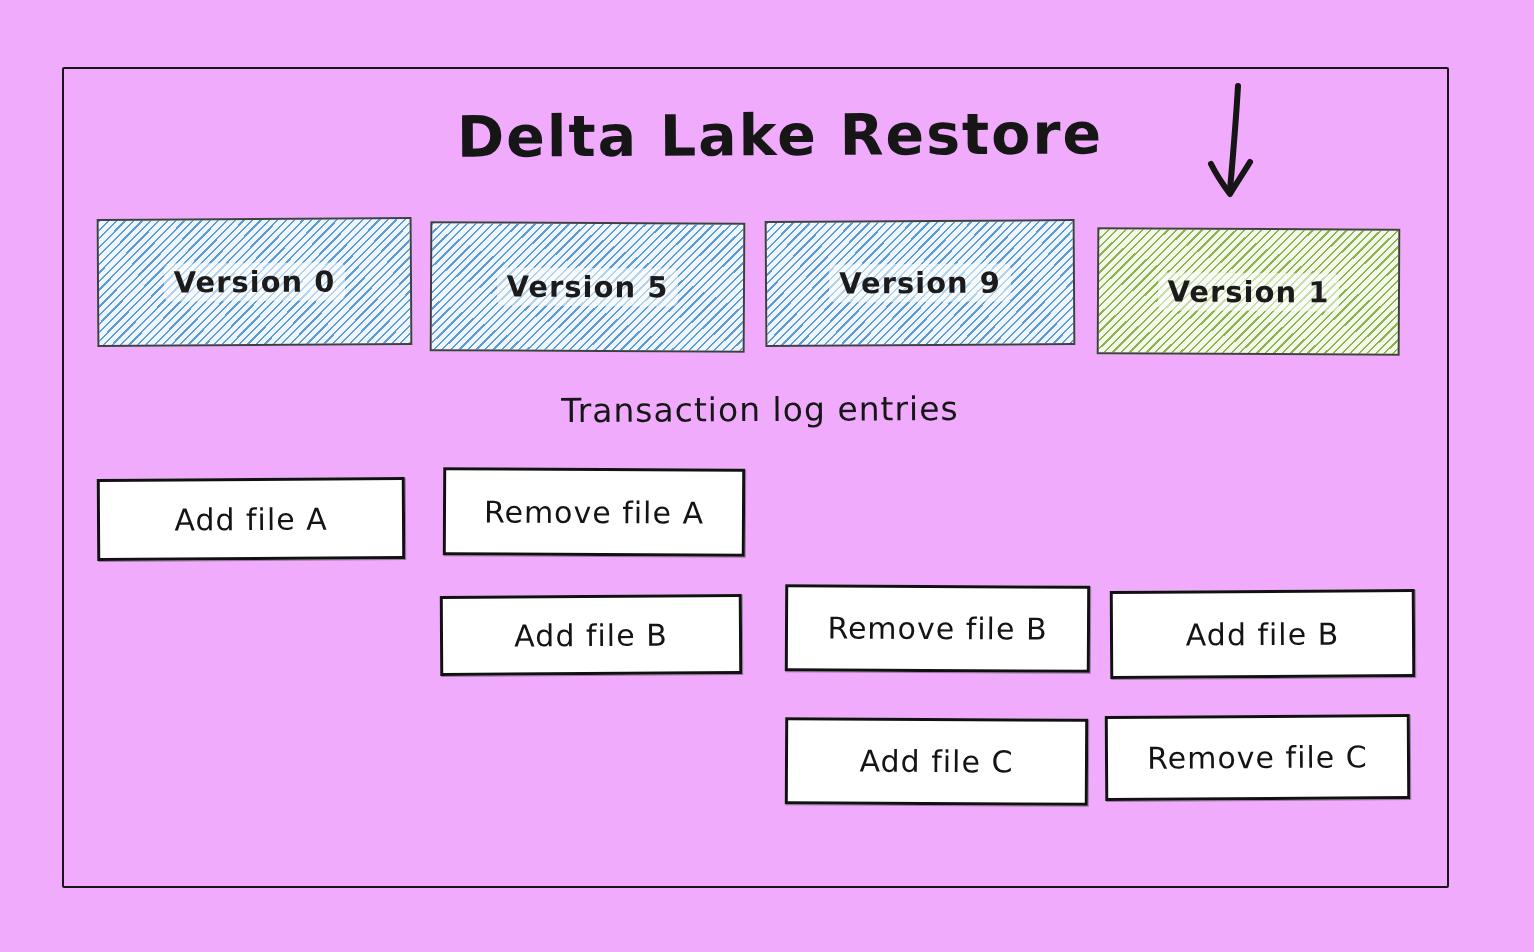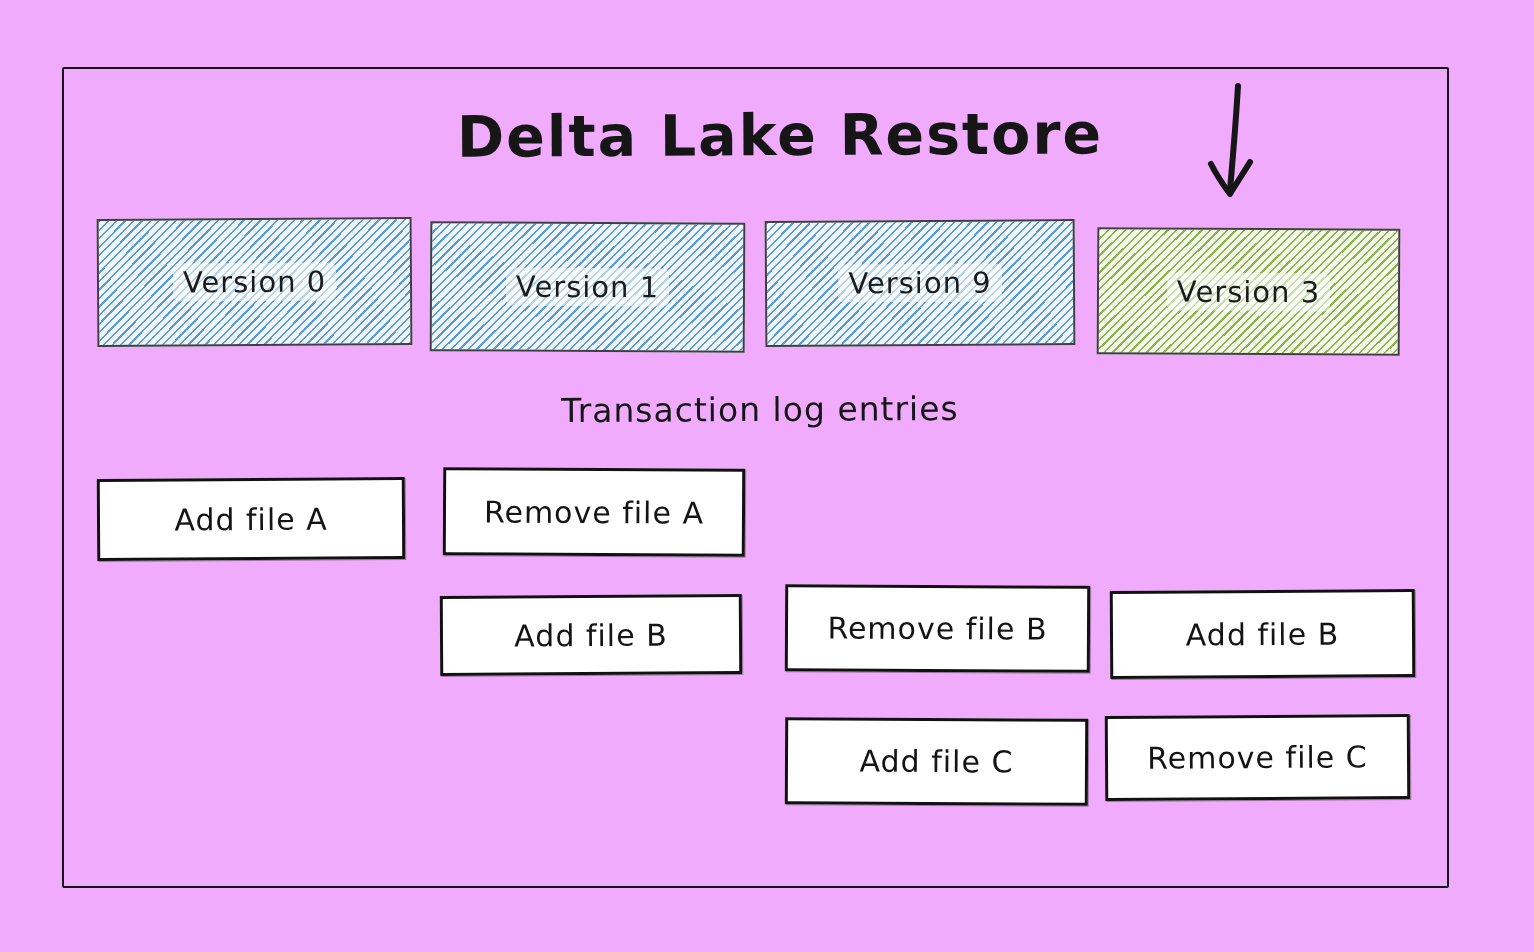--- a/index.html
+++ b/index.html
@@ -79,20 +79,21 @@
         var(--green-hatch, #8ab54b) 0px,
         var(--green-hatch, #8ab54b) 1.6px,
         rgba(255,255,255,0) 1.6px,
         rgba(255,255,255,0) 6px),
       #f3f8ea;
   }
   .version span {
     background: rgba(255,255,255,0.55);
     padding: 2px 10px;
     border-radius: 6px;
+    font-weight: bold;
   }
   .log-heading {
     position: absolute;
     left: 470px;
     top: 390px;
     width: 580px;
     text-align: center;
     font-size: 33px;
     letter-spacing: 1px;
     color: var(--stroke, #161616);
@@ -125,27 +126,27 @@
 
   <svg class="arrow" viewBox="0 0 82 145" aria-hidden="true">
     <path d="M46 6 C44 40 41 76 38 110"></path>
     <path d="M19 84 C25 96 32 106 38 114 C44 104 52 92 58 82"></path>
   </svg>
 
   <div class="version hatch-blue r-neg" style="left:97px; top:218px; width:315px; height:128px;">
     <span>Version 0</span>
   </div>
   <div class="version hatch-blue r-pos" style="left:430px; top:222px; width:315px; height:130px;">
-    <span>Version 1</span>
+    <span>Version 5</span>
   </div>
   <div class="version hatch-blue r-neg" style="left:765px; top:220px; width:310px; height:126px;">
     <span>Version 9</span>
   </div>
   <div class="version hatch-green r-pos" style="left:1097px; top:228px; width:303px; height:127px;">
-    <span>Version 3</span>
+    <span>Version 1</span>
   </div>
 
   <div class="log-heading">Transaction log entries</div>
 
   <div class="log r-neg" style="left:97px; top:478px; width:308px; height:82px;">
     <span>Add file A</span>
   </div>
 
   <div class="log r-pos" style="left:443px; top:468px; width:302px; height:88px;">
     <span>Remove file A</span>

